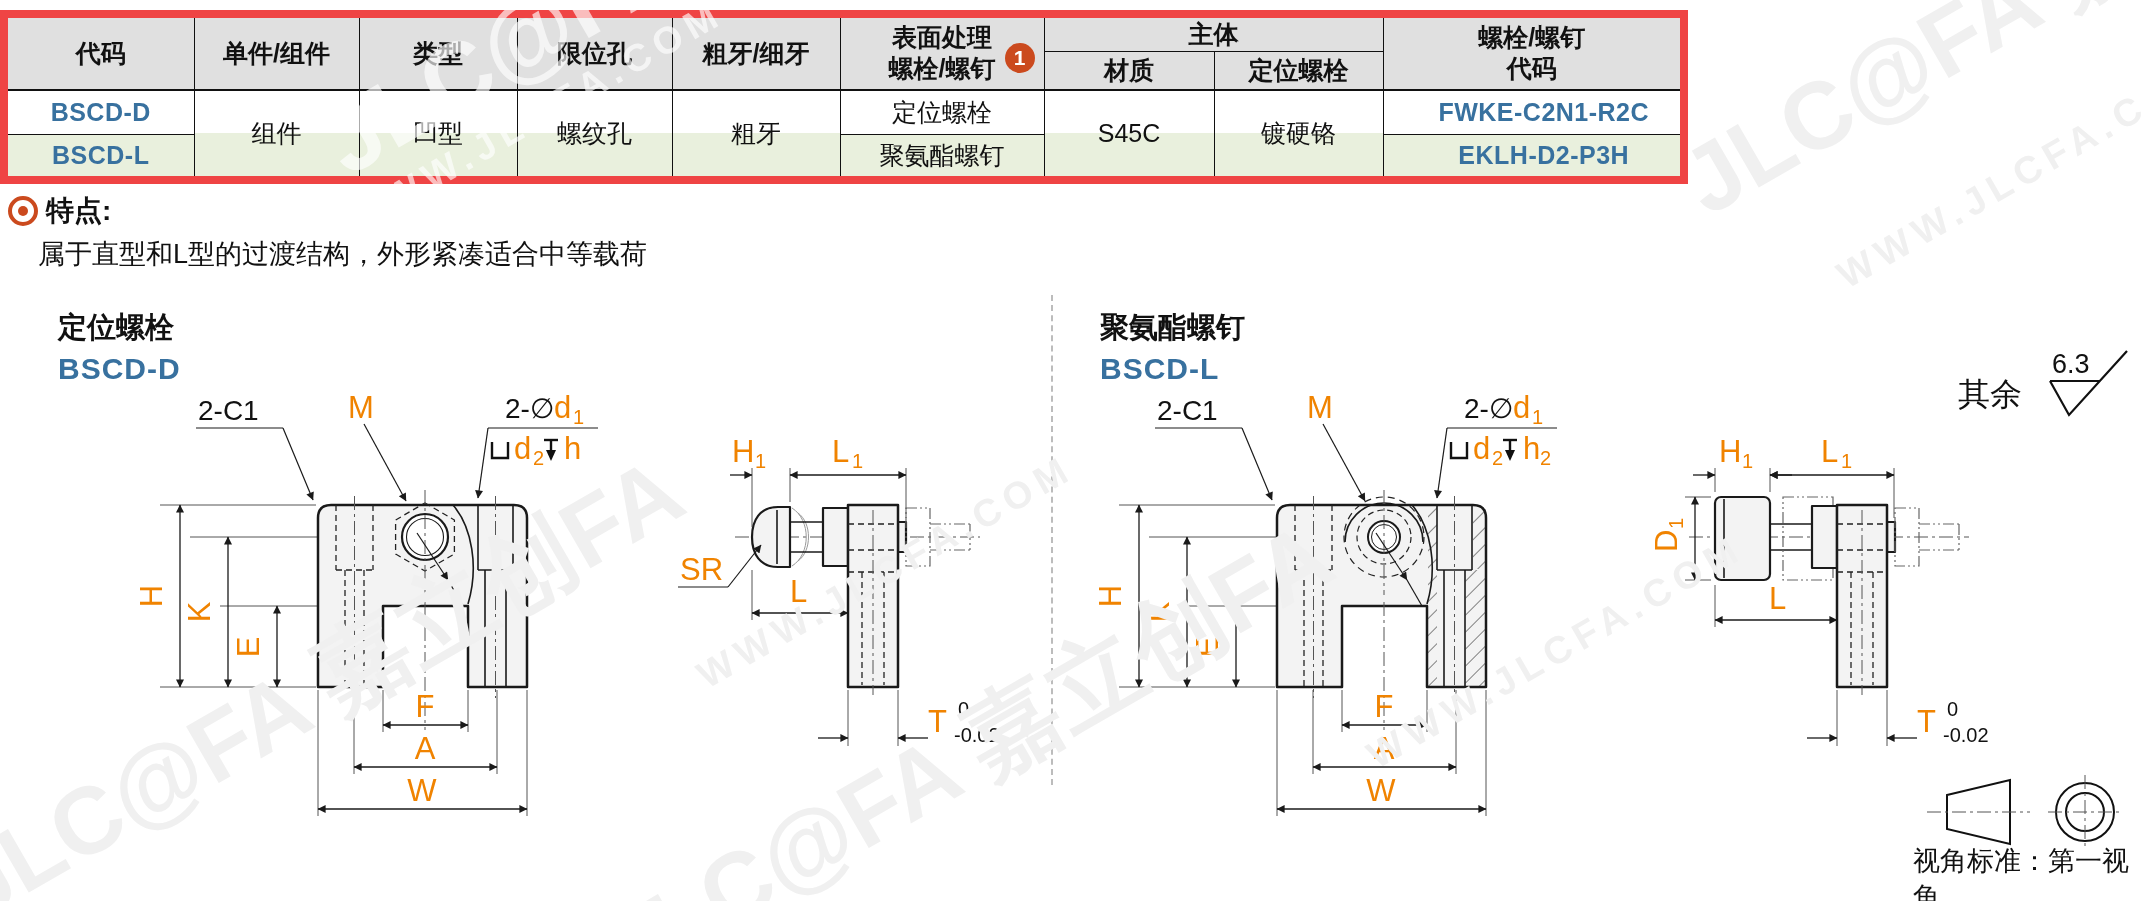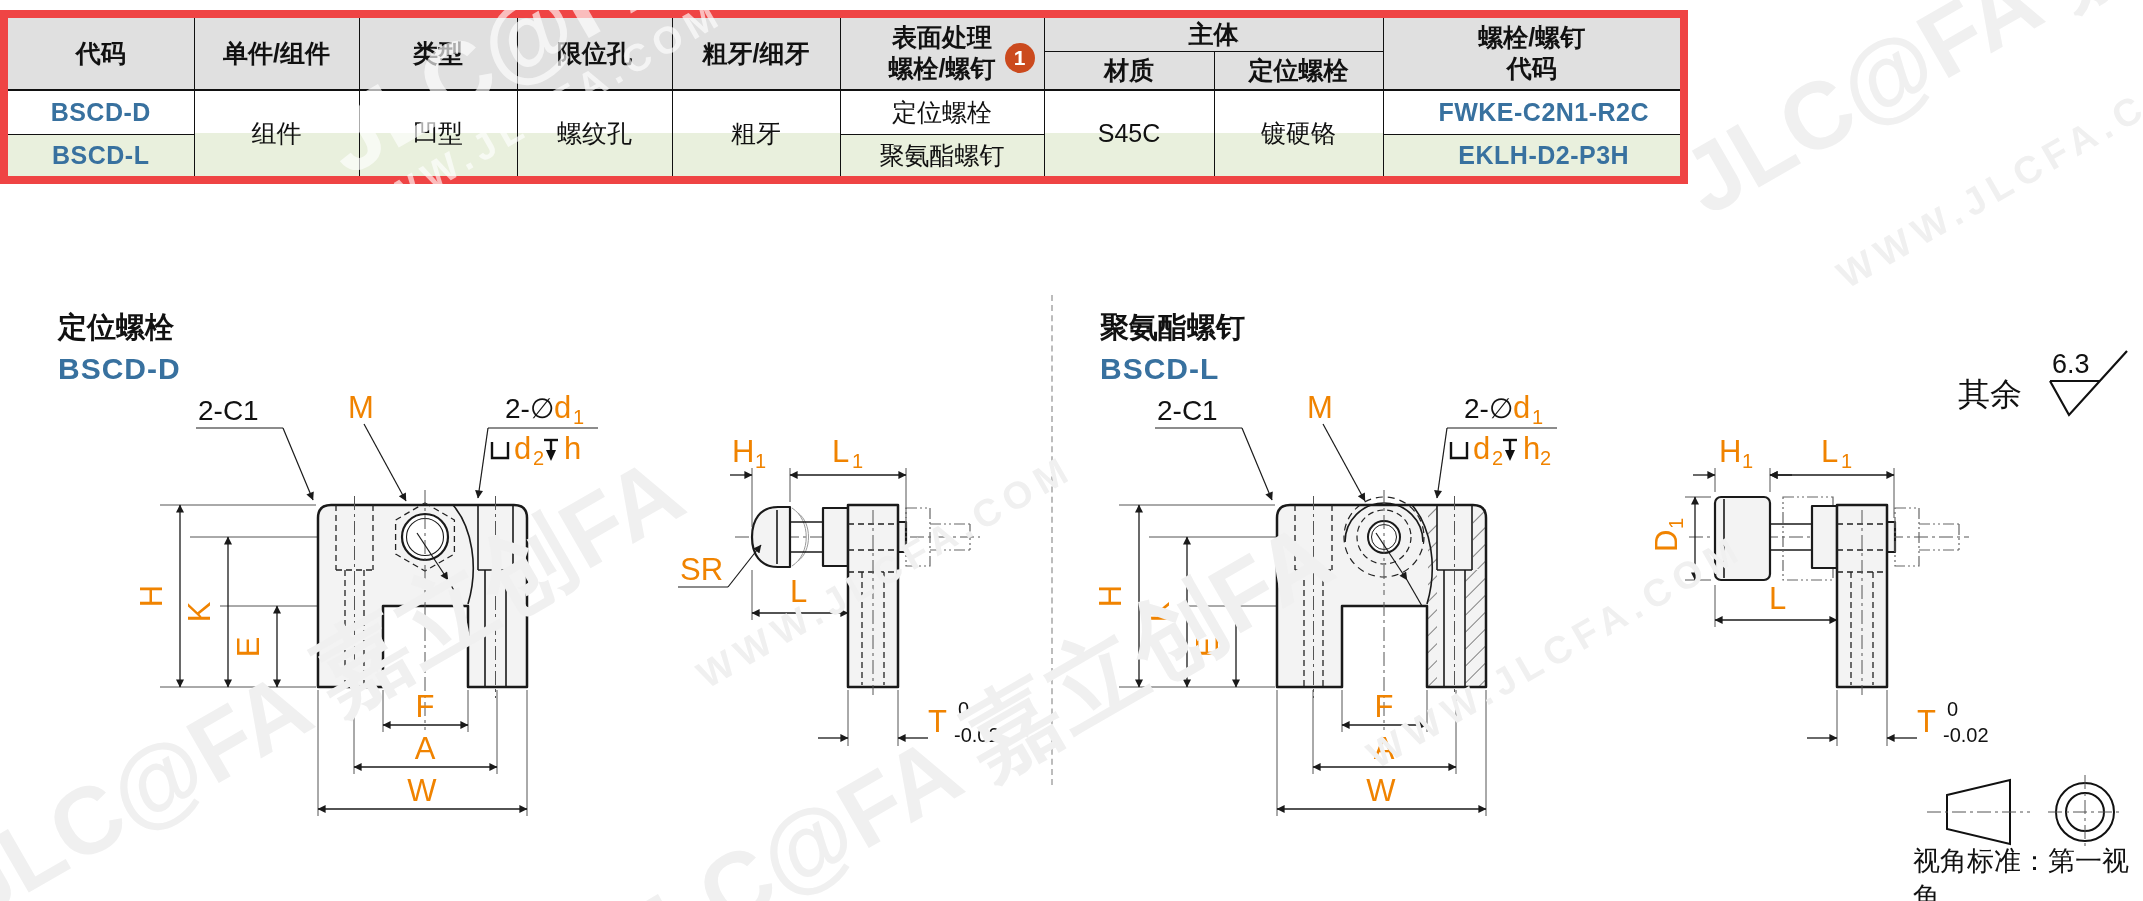--- a/index.html
+++ b/index.html
@@ -130,20 +130,29 @@
         <td class="code-blue code-cell-left">FWKE-C2N1-R2C</td>
       </tr>
       <tr style="height:45px" class="row-green">
         <td class="code-blue">BSCD-L</td>
         <td>聚氨酯螺钉</td>
         <td class="code-blue code-cell-left">EKLH-D2-P3H</td>
       </tr>
     </tbody>
   </table>
 
+  <div id="features">
+    <div class="feat-head">
+      <span class="bullseye">
+          <i></i>
+        </span>
+      <span class="feat-title">特点:</span>
+    </div>
+    <div class="feat-text">属于直型和L型的过渡结构，外形紧凑适合中等载荷</div>
+  </div>
 
   <div class="dwg-title" style="left:58px;top:308px">定位螺栓</div>
   <div class="dwg-code" style="left:58px;top:352px">BSCD-D</div>
   <div class="dwg-title" style="left:1100px;top:308px">聚氨酯螺钉</div>
   <div class="dwg-code" style="left:1100px;top:352px">BSCD-L</div>
 
   <div id="divider"></div>
 
   <svg style="left:120px;top:390px" width="520" height="455" viewBox="0 0 520 455">
     <g>

